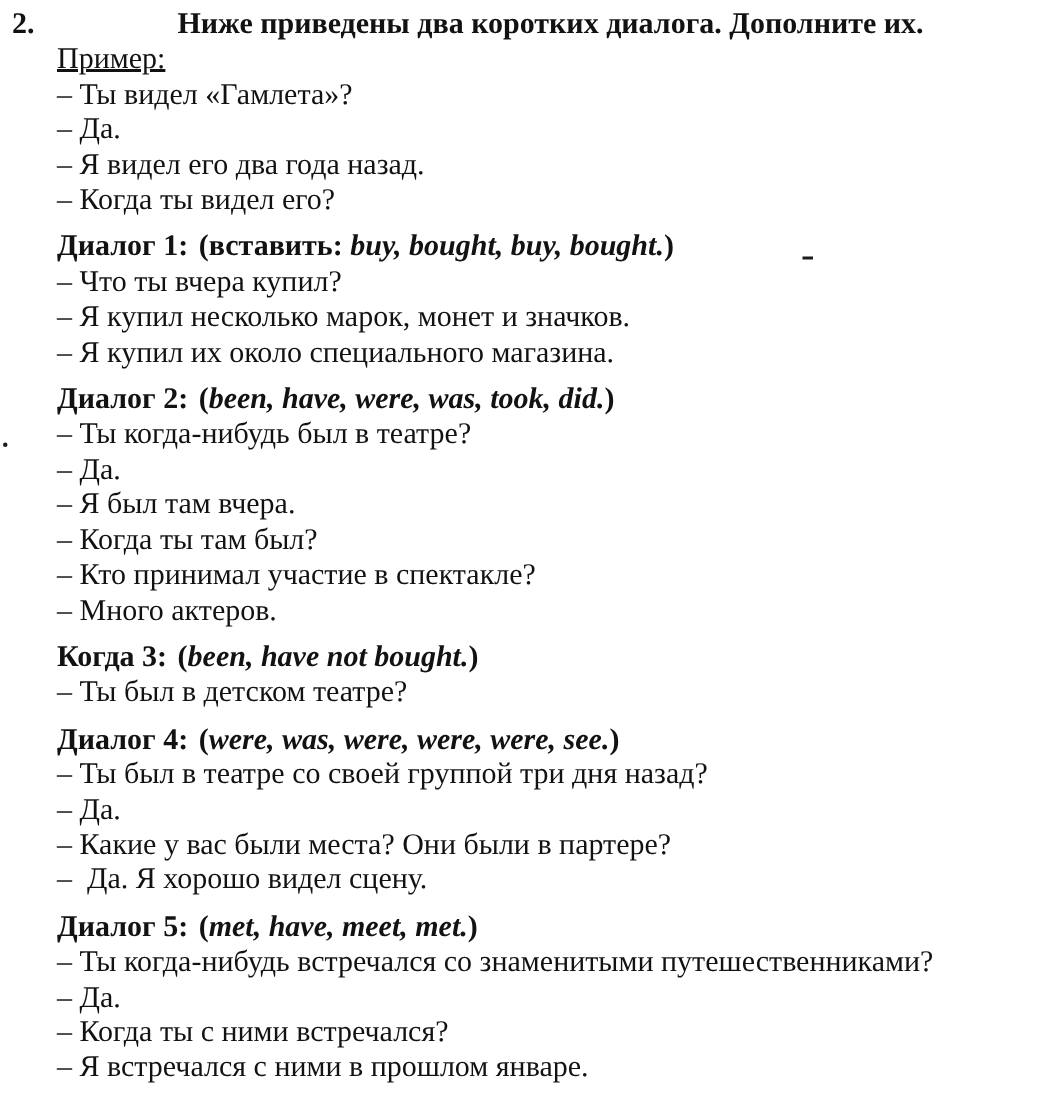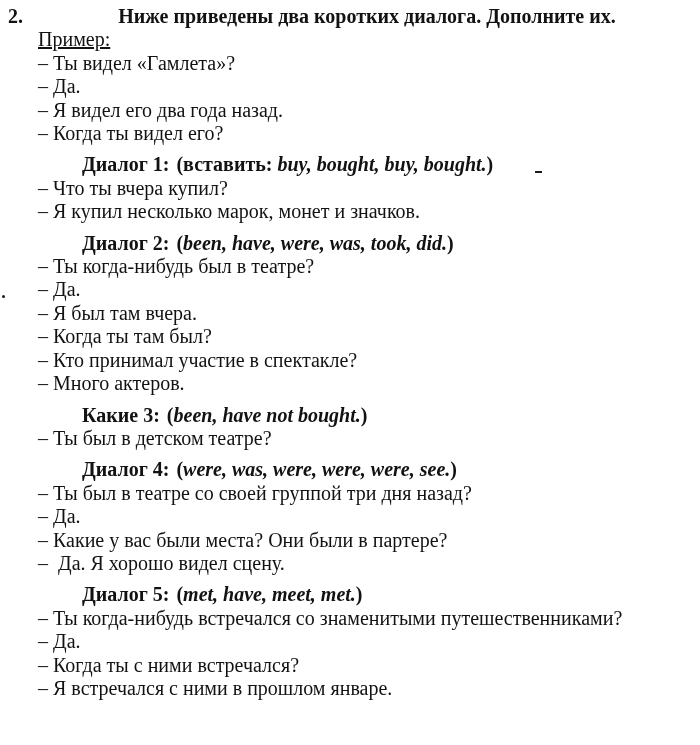--- a/index.html
+++ b/index.html
@@ -50,21 +50,20 @@
   .line {
     white-space: pre-wrap;
   }
   .dlg-header {
     margin-top: 8px;
     font-weight: 700;
     white-space: pre-wrap;
   }
   .dlg-title {
     margin-right: 7px;
-    margin-left: 44px;
   }
   .dlg-words {
     font-style: italic;
   }
   .paren {
     font-style: normal;
   }
   
   .art-dash {
     position: absolute;
@@ -101,34 +100,35 @@
         <p class="line">– Ты видел «Гамлета»?</p>
         <p class="line">– Да.</p>
         <p class="line">– Я видел его два года назад.</p>
         <p class="line">– Когда ты видел его?</p>
       </div>
 
       <div class="dialog">
         <p class="dlg-header"><span class="dlg-title">Диалог 1:</span><span class="paren">(</span><span class="dlg-prefix">вставить: </span><em class="dlg-words">buy, bought, buy, bought.</em><span class="paren">)</span></p>
         <p class="line">– Что ты вчера купил?</p>
         <p class="line">– Я купил несколько марок, монет и значков.</p>
+        <p class="line">– Я купил их около специального магазина.</p>
       </div>
 
       <div class="dialog">
         <p class="dlg-header"><span class="dlg-title">Диалог 2:</span><span class="paren">(</span><span class="dlg-prefix"></span><em class="dlg-words">been, have, were, was, took, did.</em><span class="paren">)</span></p>
         <p class="line">– Ты когда-нибудь был в театре?</p>
         <p class="line">– Да.</p>
         <p class="line">– Я был там вчера.</p>
         <p class="line">– Когда ты там был?</p>
         <p class="line">– Кто принимал участие в спектакле?</p>
         <p class="line">– Много актеров.</p>
       </div>
 
       <div class="dialog">
-        <p class="dlg-header"><span class="dlg-title">Какие 3:</span><span class="paren">(</span><span class="dlg-prefix"></span><em class="dlg-words">been, have not bought.</em><span class="paren">)</span></p>
+        <p class="dlg-header"><span class="dlg-title">Когда 3:</span><span class="paren">(</span><span class="dlg-prefix"></span><em class="dlg-words">been, have not bought.</em><span class="paren">)</span></p>
         <p class="line">– Ты был в детском театре?</p>
       </div>
 
       <div class="dialog">
         <p class="dlg-header"><span class="dlg-title">Диалог 4:</span><span class="paren">(</span><span class="dlg-prefix"></span><em class="dlg-words">were, was, were, were, were, see.</em><span class="paren">)</span></p>
         <p class="line">– Ты был в театре со своей группой три дня назад?</p>
         <p class="line">– Да.</p>
         <p class="line">– Какие у вас были места? Они были в партере?</p>
         <p class="line">–  Да. Я хорошо видел сцену.</p>
       </div>

